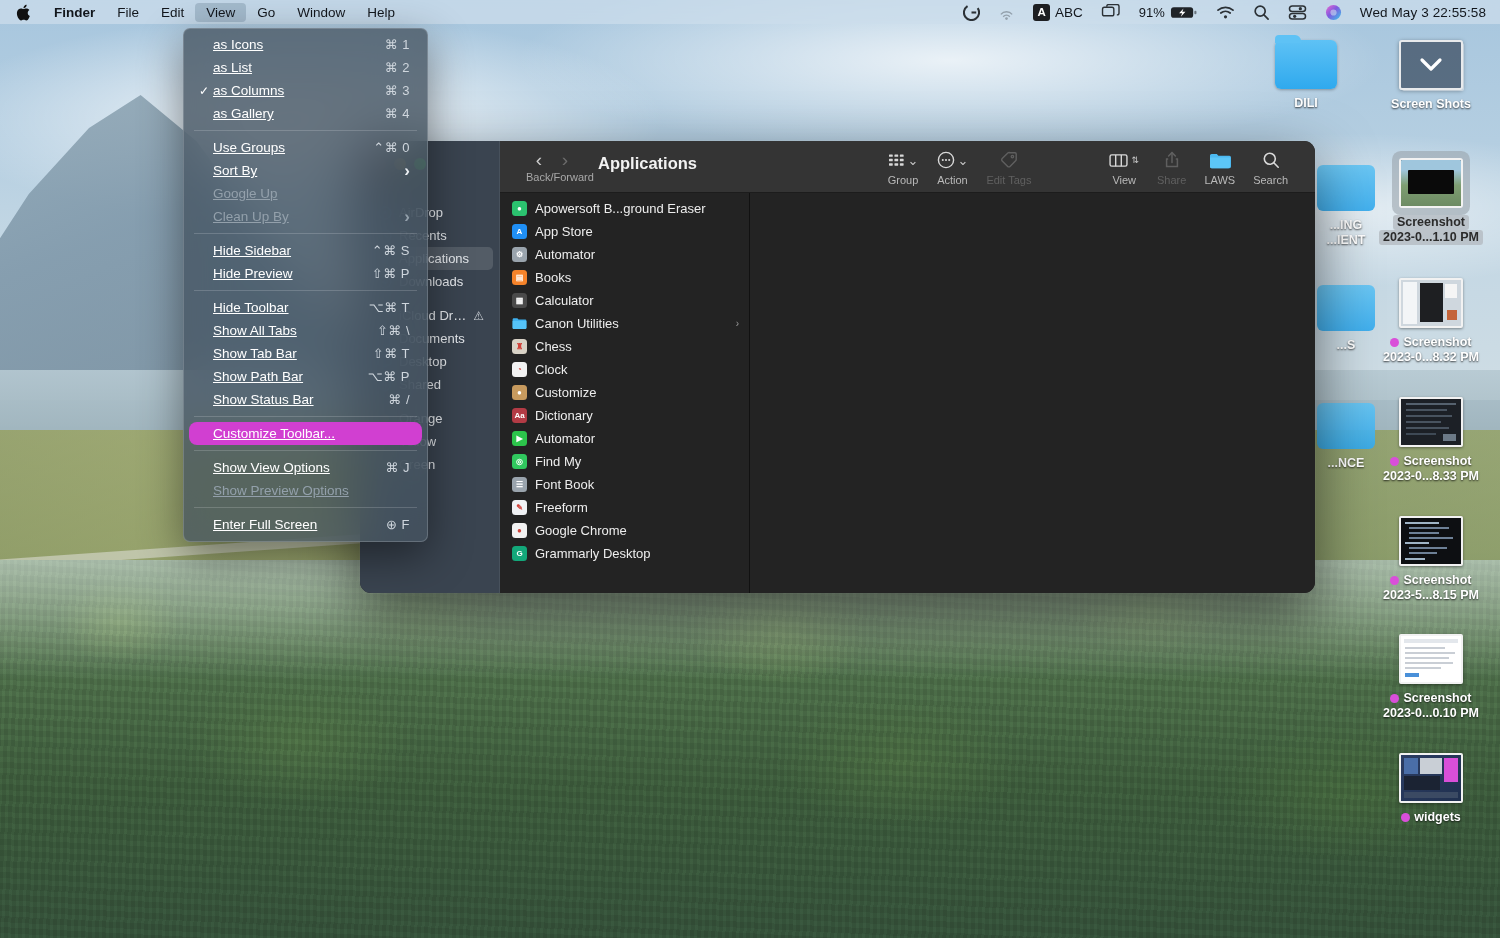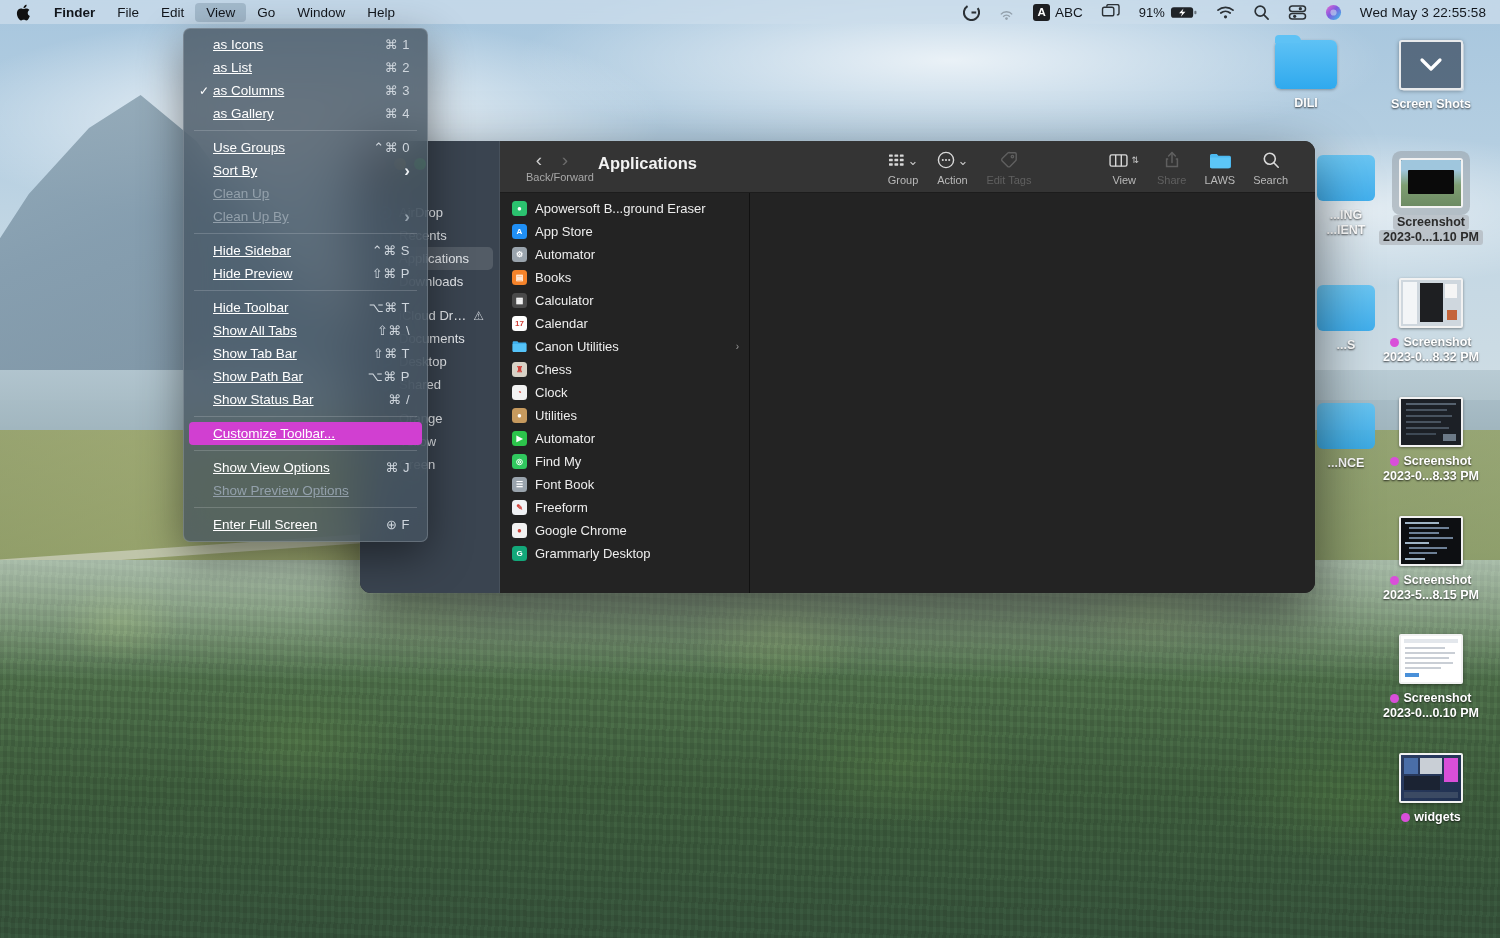--- a/index.html
+++ b/index.html
@@ -179,21 +179,21 @@
   }
   .vm-item {
     height:23px; display:flex; align-items:center;
     padding:0 12px 0 10px; margin:0 5px; border-radius:4px;
     white-space:nowrap;
   }
   .vm-check { width:14px; flex:0 0 14px; font-size:12px; }
   .vm-label { flex:1;text-decoration:underline; }
   .vm-key { color:#cfd6dd; font-size:13px; letter-spacing:.5px; }
   .vm-item.dim .vm-label, .vm-item.dim .vm-key, .vm-item.dim .vm-sub { color:#93a0ab; }
-  .vm-item.hl { background:#d13fd1; }
+  .vm-item.hl { background:#d13fd1;border-radius:8px; }
   .vm-item.hl .vm-label { color:#fff; font-weight:normal; }
   .vm-sub { font-size:13px; color:#eaeef2; font-weight:bold; }
   .vm-sep { height:1px; background:rgba(255,255,255,.17); margin:5px 10px; }
 
   
   .dicon {
     position:absolute; width:104px; text-align:center; z-index:20;
     display:flex; flex-direction:column; align-items:center;
   }
   .dicon .thumb {
@@ -249,21 +249,21 @@
   <div class="wp-sky"></div>
   <div class="wp-mountain"></div>
   <div class="wp-lake"></div>
   <div class="wp-fields"></div>
   <div class="wp-road"></div>
   <div class="wp-forest"></div>
   <div class="wp-haze"></div>
 </div>
 
 <div id="behind-icons">
-    <div class="behind-folder" style="left: 1286px; top: 155px;">
+    <div class="behind-folder" style="left: 1286px; top: 165px;">
       <div class="folder2"></div>
       <div class="cap2" style="white-space: pre;">...ING
 ...IENT</div>
     </div>
     <div class="behind-folder" style="left: 1286px; top: 285px;">
       <div class="folder2"></div>
       <div class="cap2" style="white-space: pre;">...S</div>
     </div>
     <div class="behind-folder" style="left: 1286px; top: 403px;">
       <div class="folder2"></div>
@@ -612,44 +612,44 @@
         </div>
         <div class="app-row">
           <span class="app-ico" style="background: rgb(245, 131, 42);">▤</span>
           <span>Books</span>
         </div>
         <div class="app-row">
           <span class="app-ico" style="background: rgb(74, 74, 74);">▦</span>
           <span>Calculator</span>
         </div>
         <div class="app-row">
-          <span class="app-ico" style="background: rgb(255, 255, 255); color: rgb(209, 66, 58);">17</span>
-          <span>Calendar</span>
-        </div>
-        <div class="app-row">
           <span class="app-ico" style="background: transparent;">
             <svg width="15" height="13" viewBox="0 0 15 13">
               <path d="M.6 2.4A1.2 1.2 0 0 1 1.8 1.2h3.6l1.1 1.3h6.7a1.2 1.2 0 0 1 1.2 1.2v7.1a1.2 1.2 0 0 1-1.2 1.2H1.8a1.2 1.2 0 0 1-1.2-1.2z" fill="#3fb1ef"></path>
               <path d="M.6 4h13.8v6.8a1.2 1.2 0 0 1-1.2 1.2H1.8A1.2 1.2 0 0 1 .6 10.8z" fill="#55c3f8"></path>
             </svg>
           </span>
           <span>Canon Utilities</span>
           <span class="app-chev">›</span>
         </div>
         <div class="app-row">
           <span class="app-ico" style="background: rgb(216, 210, 198); color: rgb(209, 66, 58);">♜</span>
           <span>Chess</span>
         </div>
         <div class="app-row">
           <span class="app-ico" style="background: rgb(242, 242, 242); color: rgb(209, 66, 58);">◔</span>
           <span>Clock</span>
         </div>
         <div class="app-row">
           <span class="app-ico" style="background: rgb(199, 154, 94);">●</span>
-          <span>Utilities</span>
+          <span>Customize</span>
+        </div>
+        <div class="app-row">
+          <span class="app-ico" style="background: rgb(179, 59, 69);">Aa</span>
+          <span>Dictionary</span>
         </div>
         <div class="app-row">
           <span class="app-ico" style="background: rgb(44, 196, 75);">▶</span>
           <span>Automator</span>
         </div>
         <div class="app-row">
           <span class="app-ico" style="background: rgb(48, 200, 94);">◎</span>
           <span>Find My</span>
         </div>
         <div class="app-row">
@@ -785,21 +785,21 @@
       <span class="vm-label">Use Groups</span>
       <span class="vm-key">⌃⌘ 0</span>
     </div>
     <div class="vm-item">
       <span class="vm-check"></span>
       <span class="vm-label">Sort By</span>
       <span class="vm-sub" style="font-size: 17px;">›</span>
     </div>
     <div class="vm-item dim">
       <span class="vm-check"></span>
-      <span class="vm-label">Clean Up</span>
+      <span class="vm-label">Google Up</span>
       <span class="vm-key"></span>
     </div>
     <div class="vm-item dim">
       <span class="vm-check"></span>
       <span class="vm-label">Clean Up By</span>
       <span class="vm-sub" style="font-size: 17px;">›</span>
     </div>
     <div class="vm-sep"></div>
     <div class="vm-item">
       <span class="vm-check"></span>

